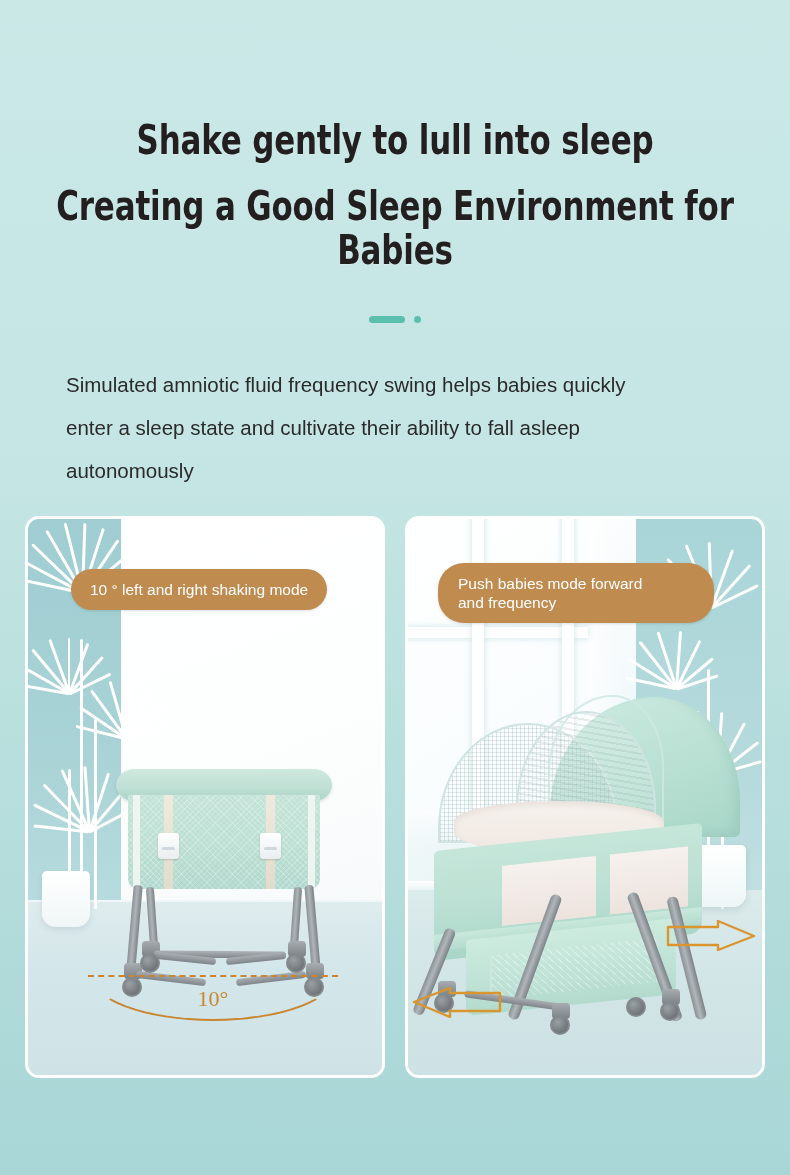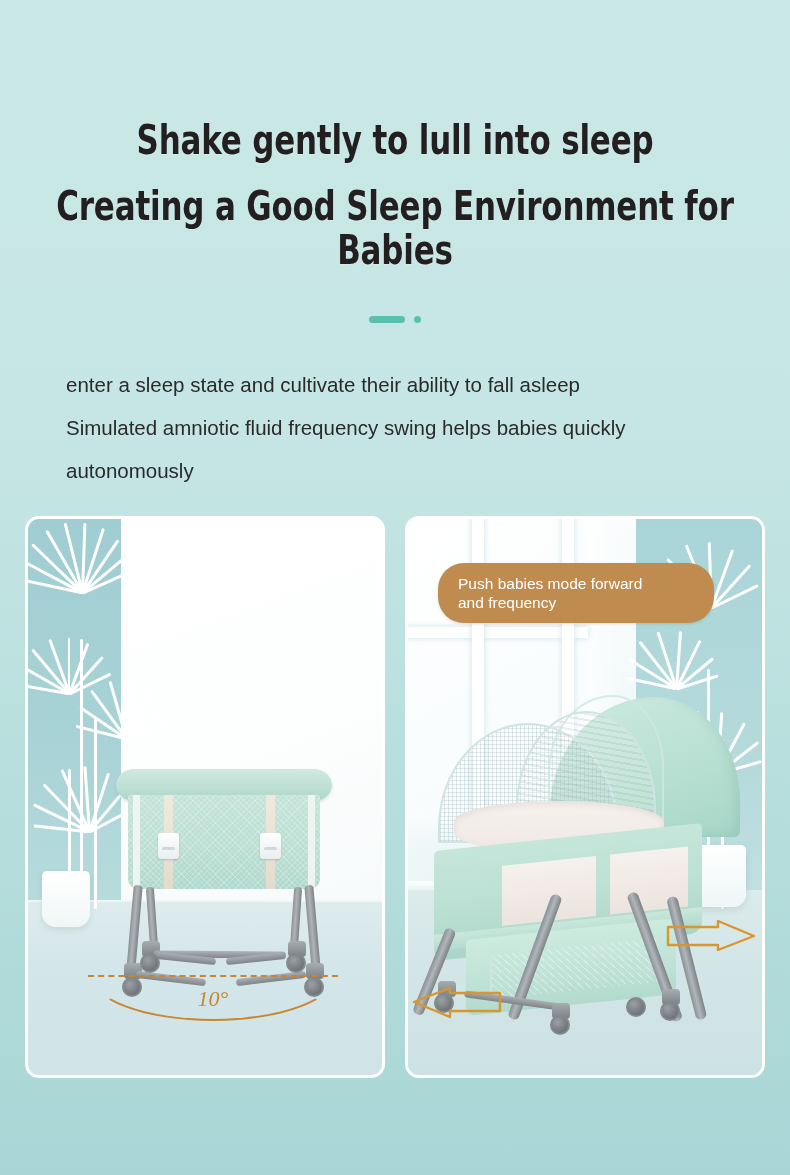--- a/index.html
+++ b/index.html
@@ -47,21 +47,21 @@
     position:absolute; z-index:30;
     background:#c08b4f; color:#fff; border-radius:26px;
     font-size:15.5px; line-height:19px; font-family:"Liberation Sans", sans-serif;
     box-shadow:0 1px 3px rgba(0,0,0,.12);
   }
   .badge-left  { left:43px;  top:50px; padding:11px 19px; white-space:nowrap; }
   .badge-right { left:30px;  top:44px; padding:11px 20px; width:276px; }
   .badge-right span { display:block; }
 
   
-  .scene { position:absolute; inset:0;font-style:italic; }
+  .scene { position:absolute; inset:0; }
   .lwall { position:absolute; inset:0; background:linear-gradient(160deg,#ffffff 0%,#fdfefe 45%,#f2f7f8 100%); }
   .lpanel {
     position:absolute; left:0; top:0; width:93px; height:430px;
     background:linear-gradient(180deg,#9fcdd2 0%,#a9d3d6 55%,#bcdee0 100%);
   }
   .lfloor {
     position:absolute; left:0; right:0; bottom:0; height:175px;
     background:linear-gradient(180deg,#dfecee 0%,#d3e6e9 40%,#cfe3e6 100%);
   }
   .lfloor:after{
@@ -216,22 +216,22 @@
   <div class="h-line h1">Shake gently to lull into sleep</div>
   <div class="h-line h2">Creating a Good Sleep Environment for Babies</div>
 </div>
 
 <div class="divider">
   <span class="dash"></span>
   <span class="dot"></span>
 </div>
 
 <div class="body-copy">
+  <span>Simulated amniotic fluid frequency swing helps babies quickly</span>
   <span>enter a sleep state and cultivate their ability to fall asleep</span>
-  <span>Simulated amniotic fluid frequency swing helps babies quickly</span>
   <span>autonomously</span>
 </div>
 
 <div class="cards">
 
   <div class="card">
     <div class="scene">
       <div class="lwall"></div>
       <div class="lpanel"></div>
       <div class="lfloor"></div>
@@ -319,20 +319,23 @@
         <span class="wheel" style="left:188px;top:208px;"></span>
       </div>
 
       <div class="ann">
         <span class="dash-line"></span>
         <span class="arc"></span>
         <span class="deg">10°</span>
       </div>
     </div>
 
+    <div class="badge badge-left">
+      <span>10 ° left and right shaking mode</span>
+    </div>
   </div>
 
   <div class="card">
     <div class="scene">
       <div class="rwall"></div>
 
       <div class="window">
         <span class="mull" style="left:0;top:118px;width:186px;height:11px;"></span>
         <span class="mull" style="left:70px;top:0;width:12px;height:300px;"></span>
         <span class="mull" style="left:160px;top:0;width:12px;height:300px;"></span>

